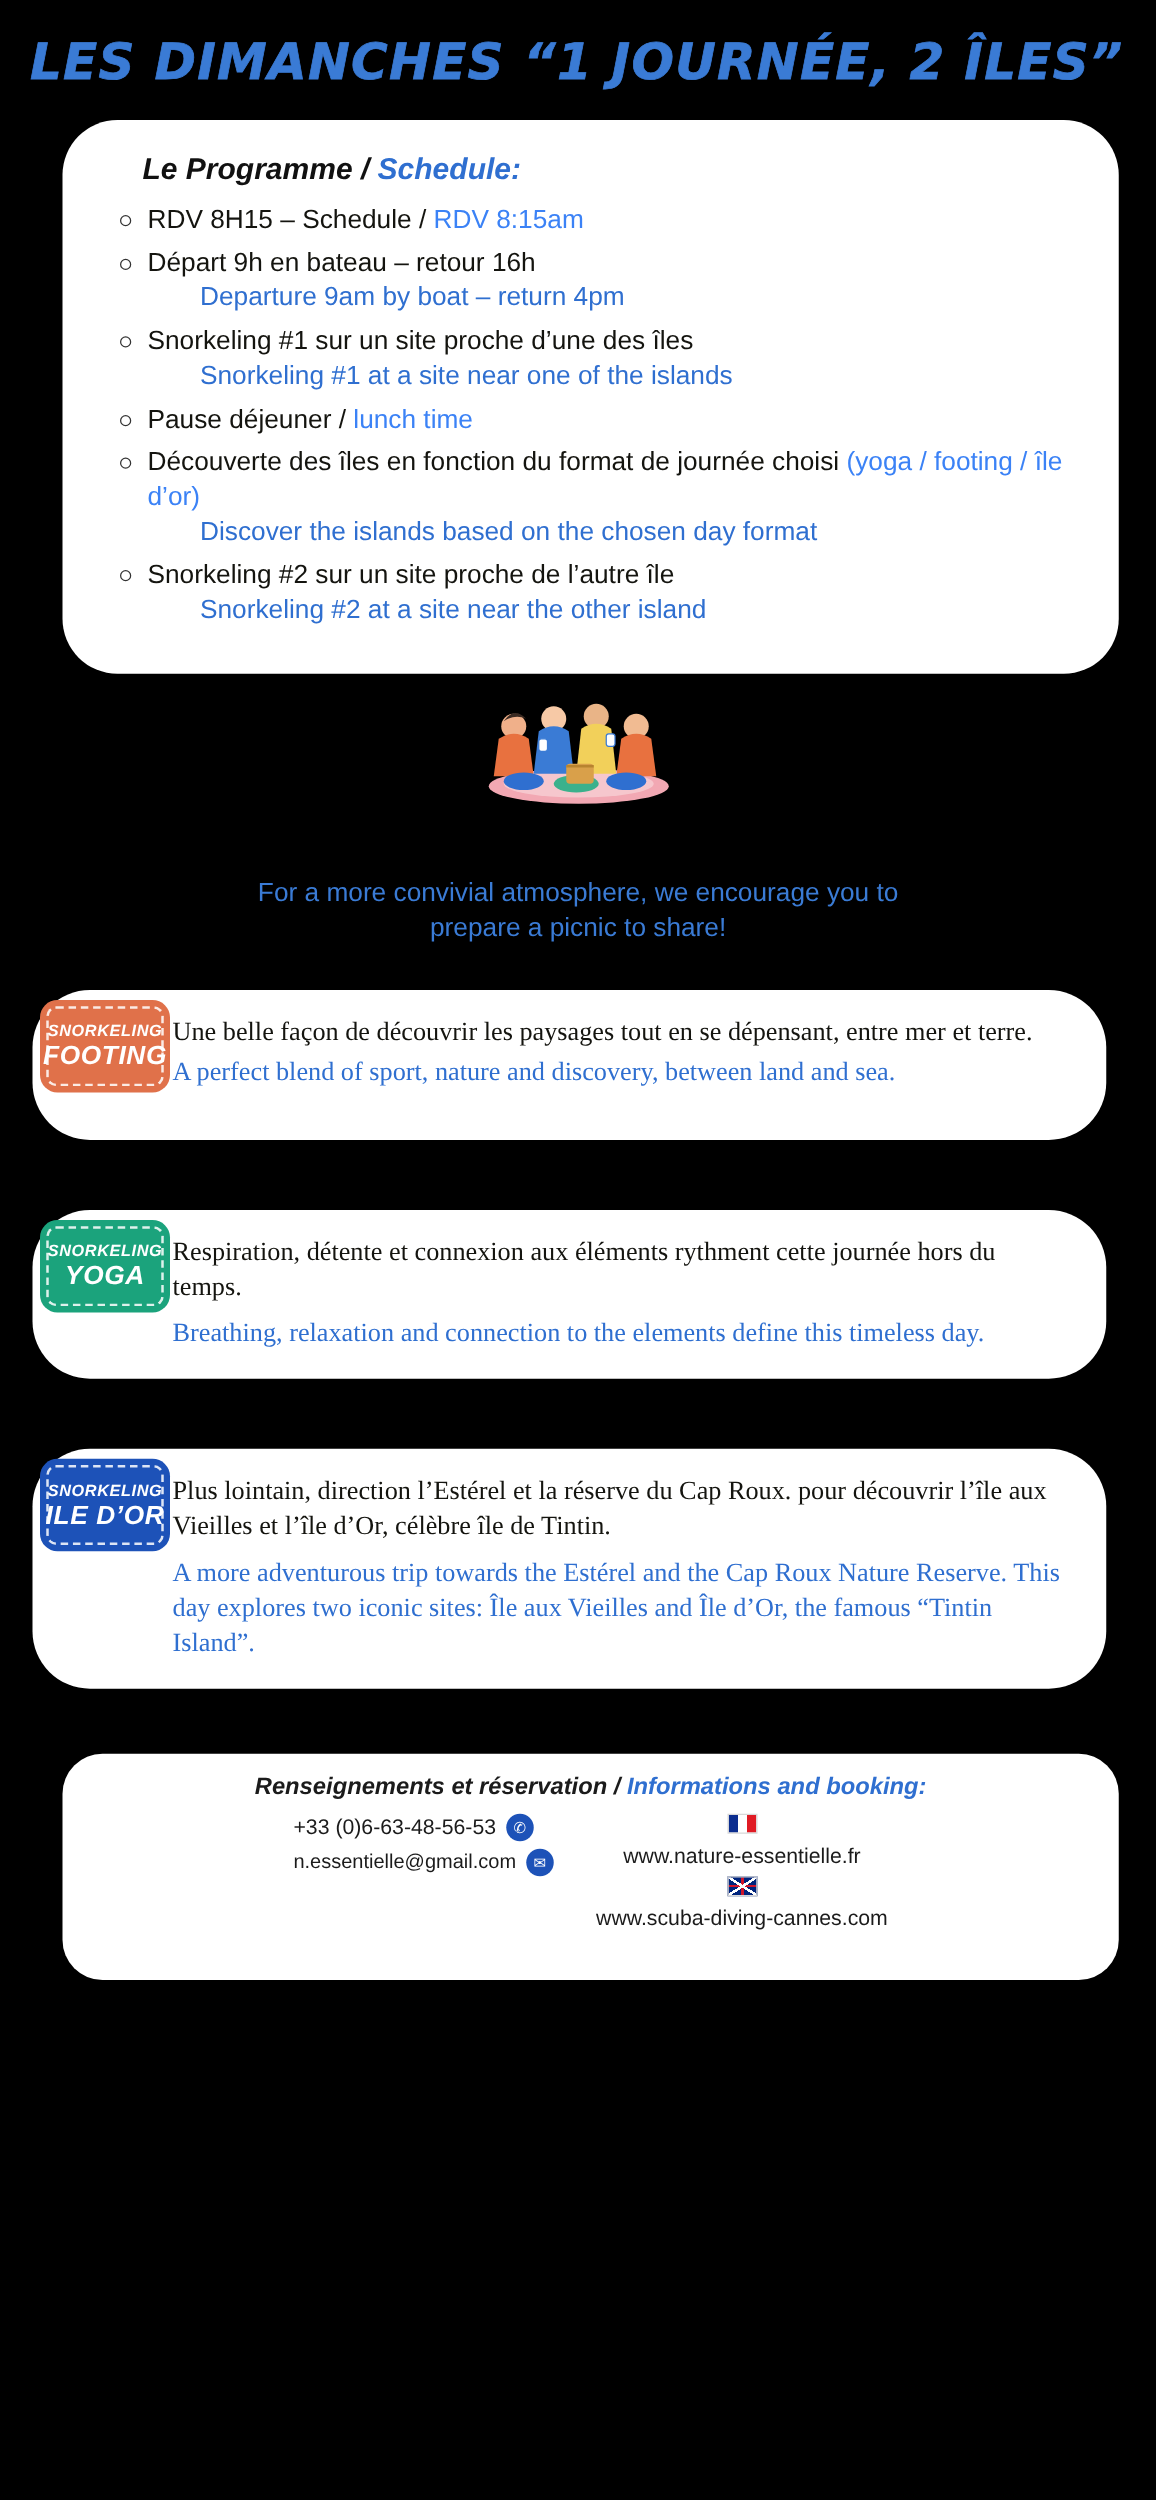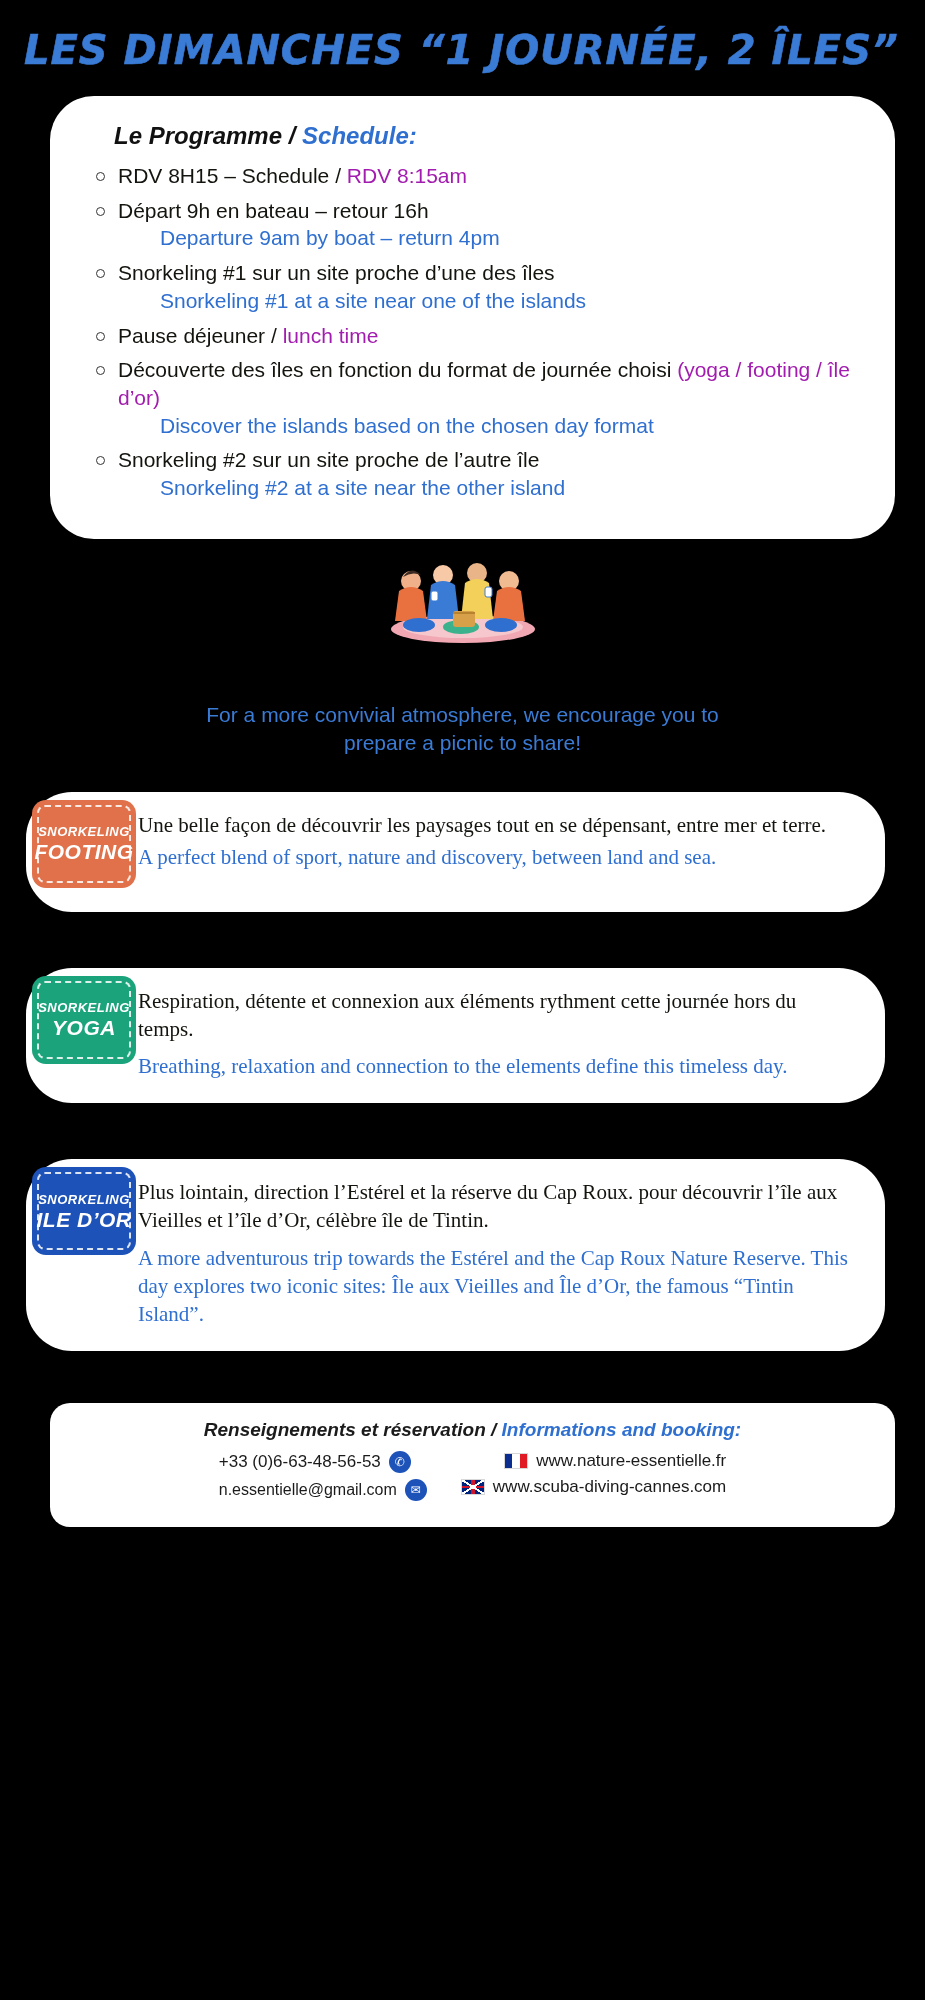--- a/index.html
+++ b/index.html
@@ -74,21 +74,21 @@
     position: absolute;
     left: 12px;
     top: 10px;
     width: 7px;
     height: 7px;
     border: 1.5px solid #333;
     border-radius: 50%;
     background: transparent;
   }
   .en-line {
-    color: #a21caf;
+    color: #3b82f6;
   }
   .en-indent {
     display: block;
     margin-left: 42px;
     color: #2f6fd0;
   }
 
   
   .illustration {
     display: flex;
@@ -122,21 +122,21 @@
     line-height: 1.33;
     flex: 1;
     min-height: 120px;
     font-family: Liberation Serif, serif;
   }
   .stamp {
     position: absolute;
     left: 6px;
     top: 8px;
     width: 104px;
-    height: 88px;
+    height: 74px;
     border-radius: 14px;
     display: flex;
     flex-direction: column;
     align-items: center;
     justify-content: center;
     color: #ffffff;
     z-index: 3;
     box-shadow: 0 0 0 4px rgba(0,0,0,0) ;
   }
   .stamp .l1 {
@@ -165,23 +165,23 @@
     border-radius: 8px;
     pointer-events: none;
   }
   .p-fr { color: #14140f; margin: 0 0 4px 0; }
   .p-en { color: #2f6fd0; margin: 0; }
   .gap { height: 6px; }
 
   
   .footer {
     background: #ffffff;
-    border-radius: 20px;
+    border-radius: 32px;
     margin: 52px 30px 26px 50px;
-    padding: 16px 20px 20px 20px;
+    padding: 16px 20px 33px 20px;
     text-align: center;
   }
   .footer-title {
     font-size: 19px;
     font-weight: bold;
     font-style: italic;
     margin-bottom: 10px;
   }
   .footer-title .en { color: #2f6fd0; }
   .footer-grid {
@@ -191,21 +191,21 @@
     font-size: 17px;
   }
   .fcol { text-align: left; }
   .frow {
     display: flex;
     align-items: center;
     gap: 8px;
     margin-bottom: 6px;
     white-space: nowrap;
   }
-  .frow.right { justify-content: flex-end; }
+  .frow.right { justify-content: space-between; flex-direction: column; }
   .ico {
     display: inline-flex;
     align-items: center;
     justify-content: center;
     width: 22px;
     height: 22px;
     border-radius: 50%;
     background: #1d52b8;
     color: #fff;
     font-size: 12px;

